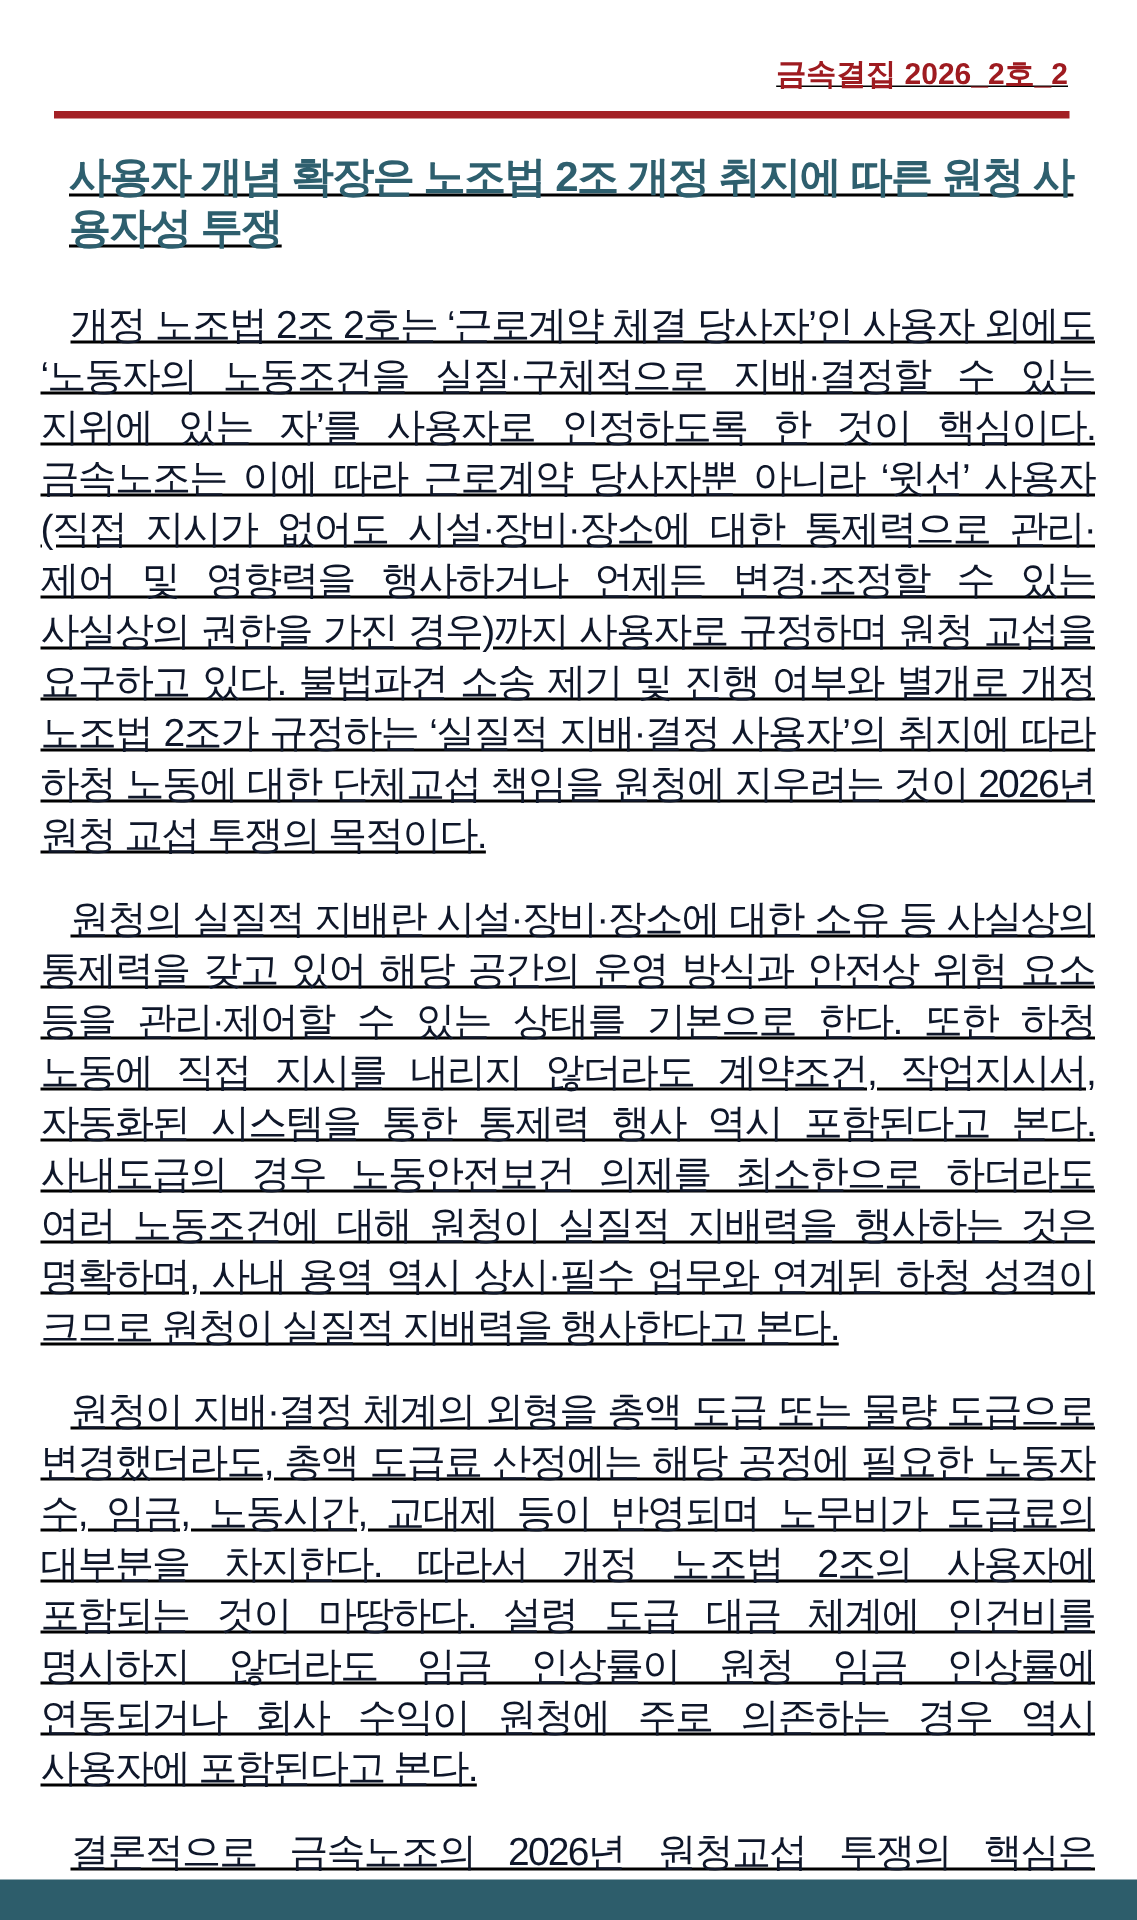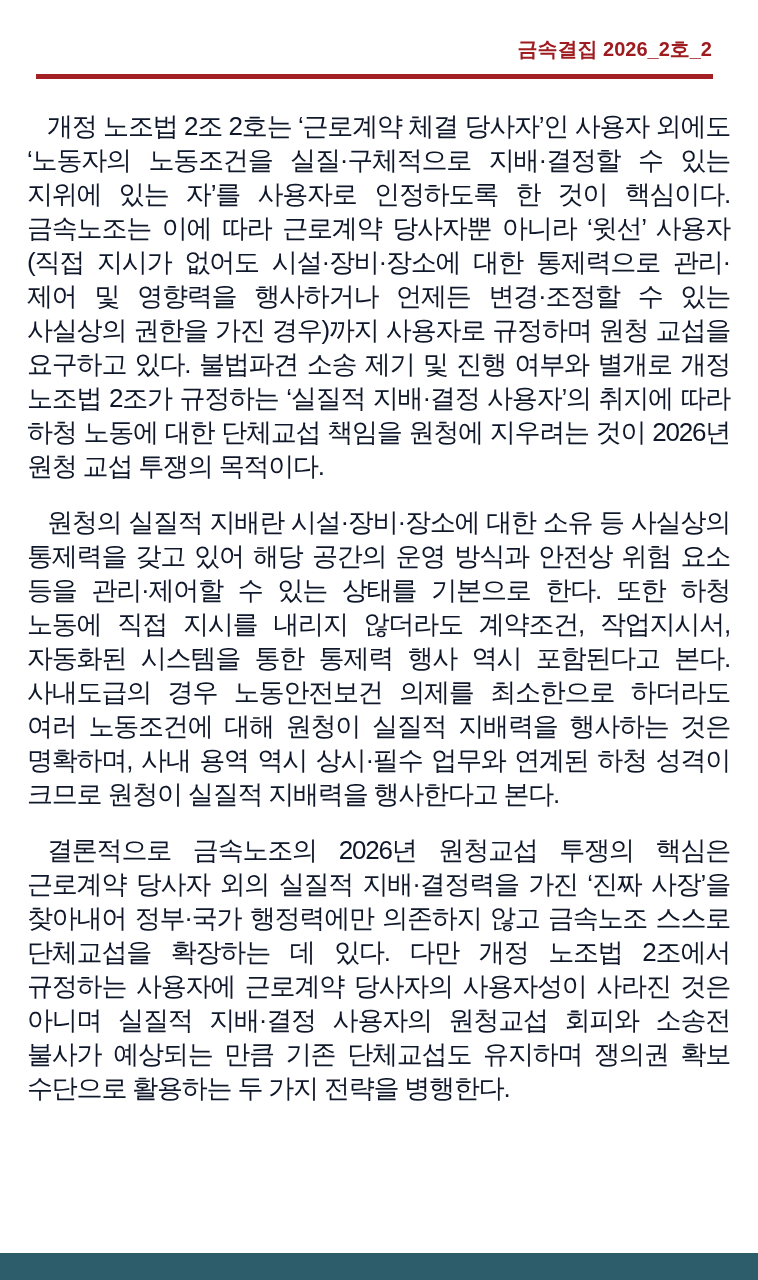--- a/index.html
+++ b/index.html
@@ -8,20 +8,21 @@
     background: #e8e8e8;
   }
   .page {
     position: relative;
     width: 758px;
     height: 1280px;
     margin: 0 auto;
     background: #ffffff;
     overflow: hidden;
     font-family: "Liberation Sans", "DejaVu Sans", sans-serif;
+    text-decoration: underline;
   }
   .page-header {
     padding: 36px 46px 0 46px;
     text-align: right;
   }
   .issue-label {
     font-size: 20px;
     font-weight: 700;
     color: #9e1b20;
     letter-spacing: 0px;
@@ -67,22 +68,24 @@
 <body>
 
 <div class="page">
 
   <div class="page-header">
     <span class="issue-label">금속결집 2026_2호_2</span>
   </div>
 
   <div class="header-rule"></div>
 
+  <h1 class="article-title">사용자 개념 확장은 노조법 2조 개정 취지에 따른 원청 사용자성 투쟁</h1>
 
   <div class="article-body">
     <p>개정 노조법 2조 2호는 ‘근로계약 체결 당사자’인 사용자 외에도 ‘노동자의 노동조건을 실질·구체적으로 지배·결정할 수 있는 지위에 있는 자’를 사용자로 인정하도록 한 것이 핵심이다. 금속노조는 이에 따라 근로계약 당사자뿐 아니라 ‘윗선’ 사용자(직접 지시가 없어도 시설·장비·장소에 대한 통제력으로 관리·제어 및 영향력을 행사하거나 언제든 변경·조정할 수 있는 사실상의 권한을 가진 경우)까지 사용자로 규정하며 원청 교섭을 요구하고 있다.  불법파견 소송 제기 및 진행 여부와 별개로 개정 노조법 2조가 규정하는 ‘실질적 지배·결정 사용자’의 취지에 따라 하청 노동에 대한 단체교섭 책임을 원청에 지우려는 것이 2026년 원청 교섭 투쟁의 목적이다.</p>
     <p>원청의 실질적 지배란 시설·장비·장소에 대한 소유 등 사실상의 통제력을 갖고 있어 해당 공간의 운영 방식과 안전상 위험 요소 등을 관리·제어할 수 있는 상태를 기본으로 한다. 또한 하청 노동에 직접 지시를 내리지 않더라도 계약조건, 작업지시서, 자동화된 시스템을 통한 통제력 행사 역시 포함된다고 본다. 사내도급의 경우 노동안전보건 의제를 최소한으로 하더라도 여러 노동조건에 대해  원청이 실질적 지배력을 행사하는 것은 명확하며, 사내 용역 역시 상시·필수 업무와 연계된 하청 성격이 크므로 원청이 실질적 지배력을 행사한다고 본다.</p>
+    <p>원청이 지배·결정 체계의 외형을 총액 도급 또는 물량 도급으로 변경했더라도, 총액 도급료 산정에는 해당 공정에 필요한 노동자 수, 임금, 노동시간, 교대제 등이 반영되며 노무비가 도급료의 대부분을 차지한다. 따라서 개정 노조법 2조의 사용자에 포함되는 것이 마땅하다. 설령 도급 대금 체계에 인건비를 명시하지 않더라도 임금 인상률이 원청 임금 인상률에 연동되거나 회사 수익이 원청에 주로 의존하는 경우 역시 사용자에 포함된다고 본다.</p>
     <p>결론적으로 금속노조의 2026년 원청교섭 투쟁의 핵심은 근로계약 당사자 외의 실질적 지배·결정력을 가진 ‘진짜 사장’을 찾아내어 정부·국가 행정력에만 의존하지 않고 금속노조 스스로 단체교섭을 확장하는 데 있다. 다만 개정 노조법 2조에서 규정하는 사용자에 근로계약 당사자의 사용자성이 사라진 것은 아니며 실질적 지배·결정 사용자의 원청교섭 회피와 소송전 불사가 예상되는 만큼 기존 단체교섭도 유지하며 쟁의권 확보 수단으로 활용하는 두 가지 전략을 병행한다.</p>
   </div>
 
   <div class="footer-bar"></div>
 
 </div>
 
 </body></html>

